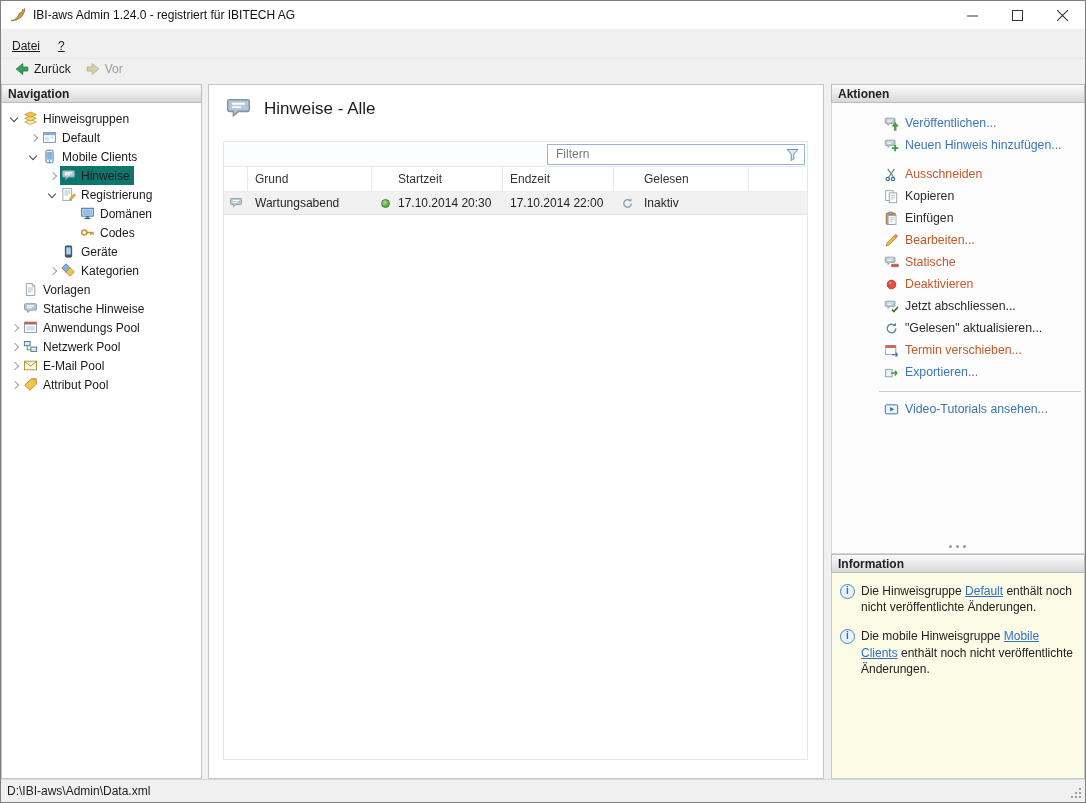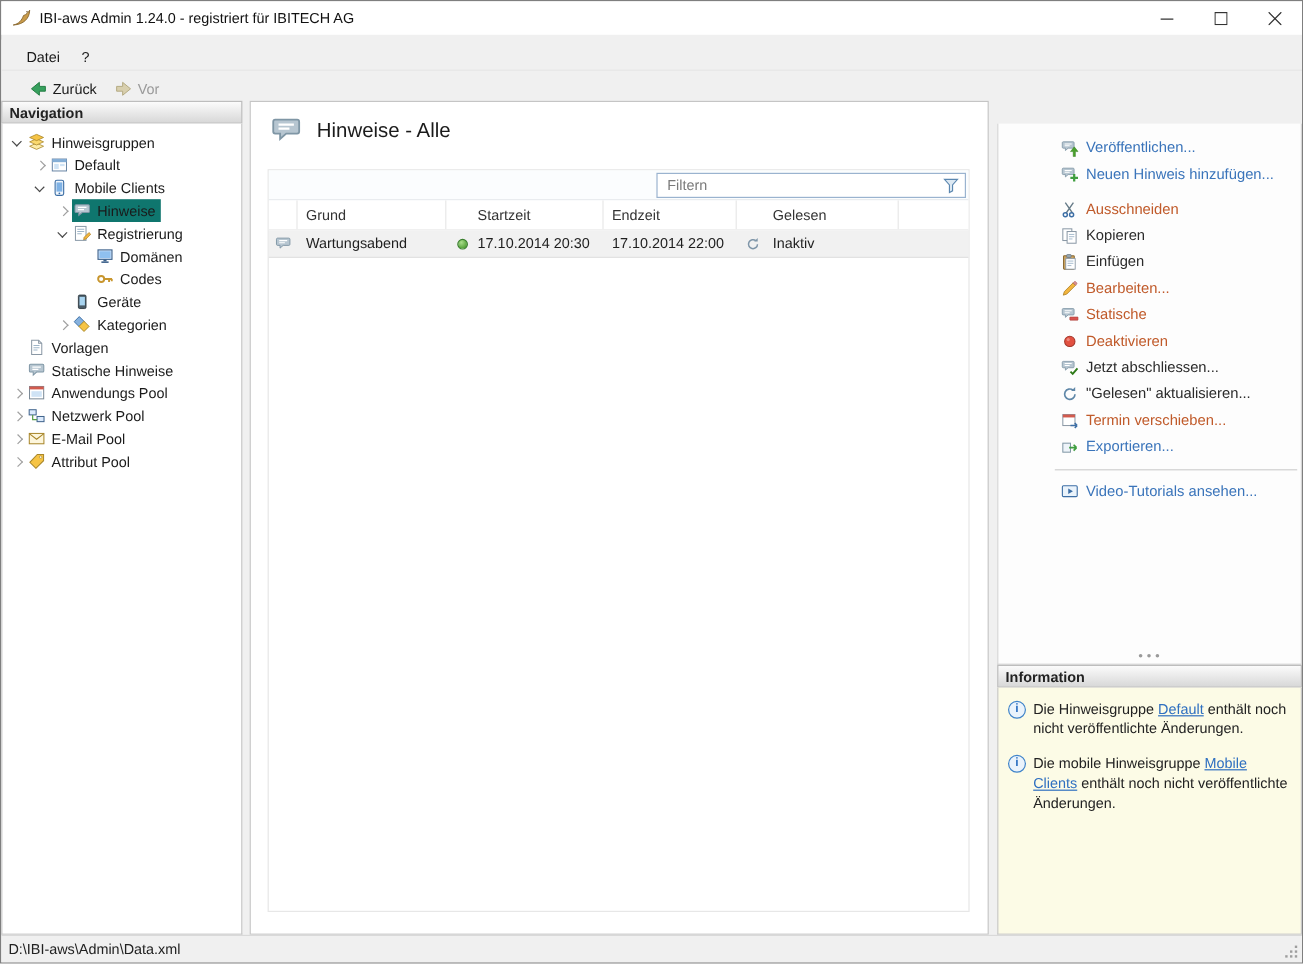--- a/index.html
+++ b/index.html
@@ -9,23 +9,23 @@
 
   
   .titlebar{position:absolute;left:0;top:0;right:0;height:28px;background:#ffffff;display:flex;align-items:center;}
   .titlebar .appicon{width:18px;height:18px;margin:0 6px 0 8px;flex:0 0 18px;}
   .titlebar .title{font-size:12px;color:#111;}
   .titlebar .spacer{flex:1;}
   .wbtn{width:45px;height:32px;display:flex;align-items:center;justify-content:center;}
   .wbtn svg{display:block;}
 
   
-  .menubar{position:absolute;left:0;top:32px;right:0;height:25px;background:#f0f0f0;display:flex;align-items:flex-end;padding-left:12px;}
+  .menubar{position:absolute;left:0;top:32px;right:0;height:25px;background:#f0f0f0;display:flex;align-items:center;padding-left:2px;text-decoration:underline;}
   .menu-item{padding:3px 9px;}
-  .toolbar{position:absolute;left:0;top:57px;right:0;height:26px;background:#f0f0f0;display:flex;align-items:flex-end;padding-left:16px;border-top:1px solid #e7e7e7;}
+  .toolbar{position:absolute;left:0;top:57px;right:0;height:26px;background:#f0f0f0;display:flex;align-items:flex-start;padding-left:6px;border-top:1px solid #e7e7e7;}
   .tool{display:flex;align-items:center;gap:4px;padding:2px 7px;}
   .tool .ic{width:16px;height:16px;}
   .tool.disabled .tlabel{color:#9a9a9a;}
 
   
   .panel-header{height:19px;background:linear-gradient(#fbfbfb,#d8d8d8);border:1px solid #bdbdbd;display:flex;align-items:center;padding-left:6px;font-weight:bold;font-size:12px;color:#222;}
   .nav-panel{position:absolute;left:0;top:83px;width:201px;bottom:23px;}
   .nav-body{position:absolute;left:0;right:0;top:19px;bottom:0;background:#fff;border:1px solid #c5c5c5;border-top:none;padding-top:6px;overflow:hidden;}
 
   .trow{height:19px;display:flex;align-items:center;padding-left:6px;}
@@ -476,20 +476,21 @@
           <span>Inaktiv</span>
         </div>
         <div class="cell c-fill"></div>
       </div>
     </div>
   </div>
 
   <div class="right-col">
 
     <div class="actions-panel">
+      <div class="panel-header">Aktionen</div>
       <div class="actions-body">
 
         <div class="action c-blue">
           <svg class="ic" viewBox="0 0 16 16">
               <use href="#s-publish"></use>
             </svg>
           <span class="alabel">Veröffentlichen...</span>
         </div>
         <div class="action c-blue">
           <svg class="ic" viewBox="0 0 16 16">

